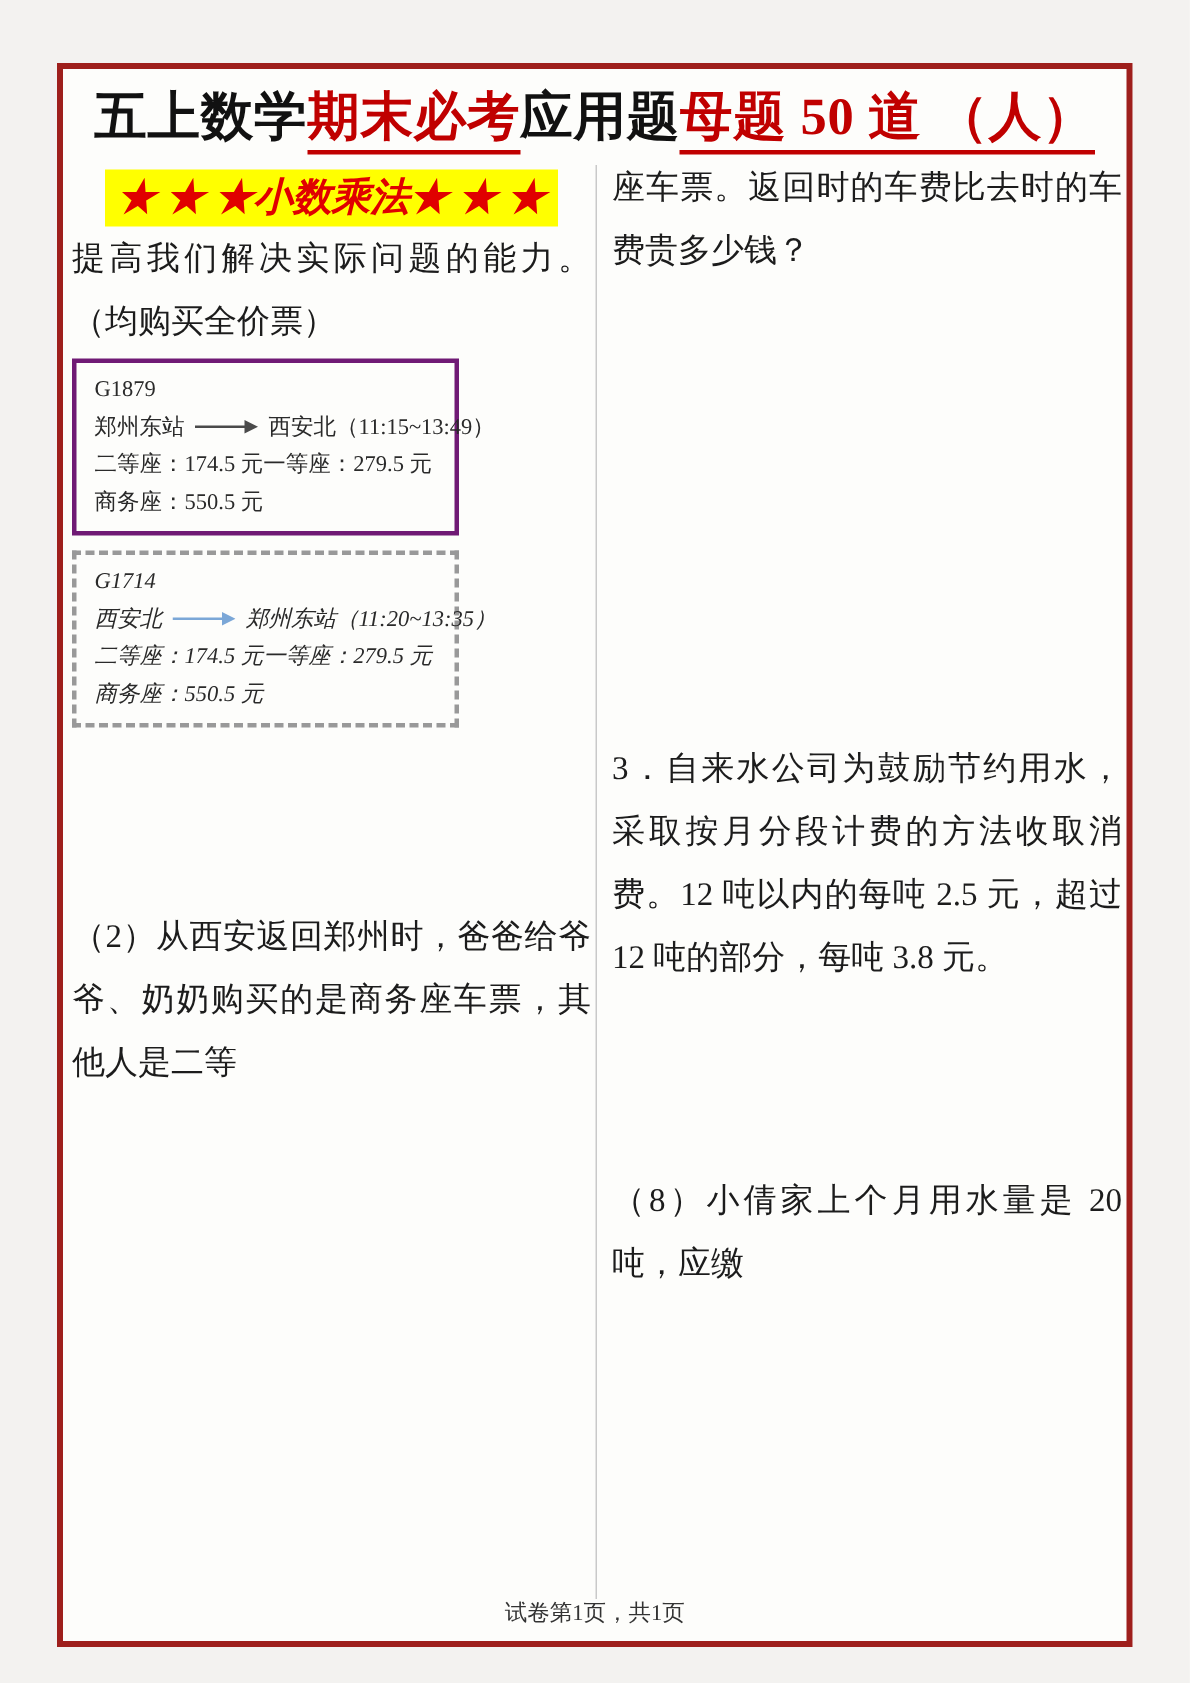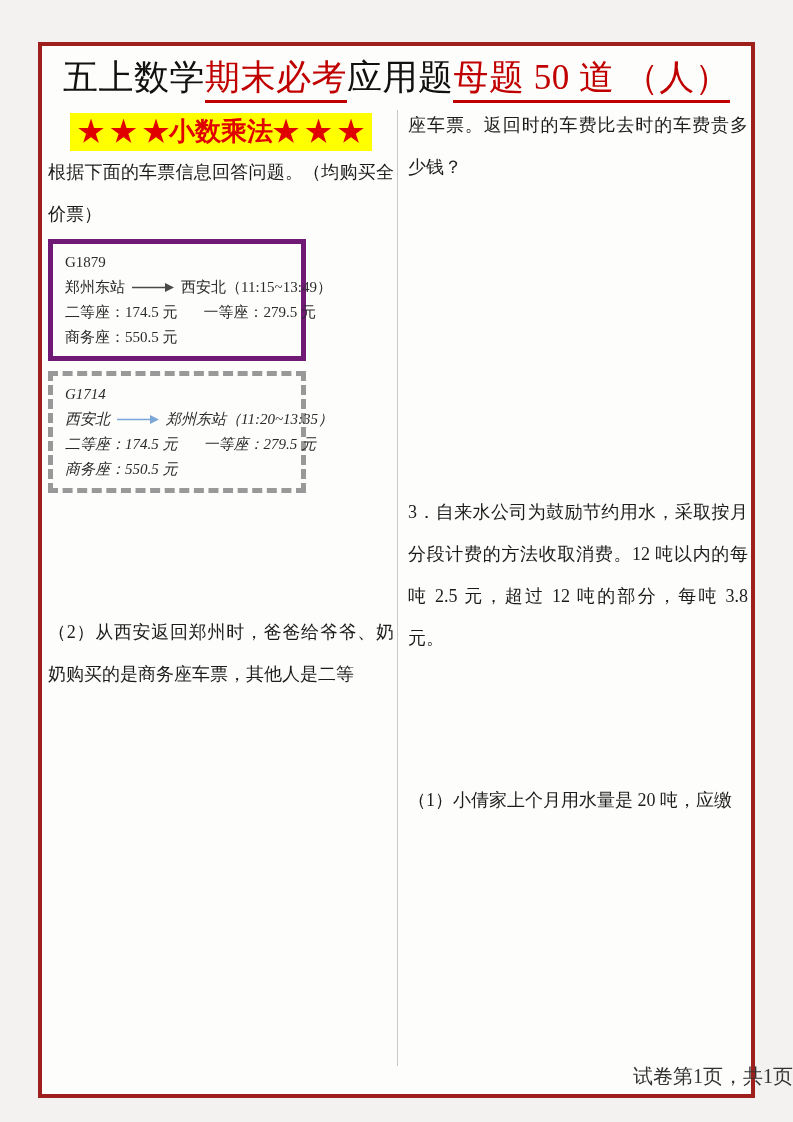--- a/index.html
+++ b/index.html
@@ -20,21 +20,21 @@
     width: 717px; height: 1056px;
     box-sizing: border-box;
     border: 4px solid #9e1f1c;
     background: #fdfdfb;
   }
   .doc-title {
     position: absolute;
     top: 8px; left: 0; right: 0;
     text-align: center;
     font-size: 35px;
-    font-weight: normal;
+    font-weight: bold;
     color: #111;
     white-space: nowrap;
     letter-spacing: 0.5px;
   }
   .doc-title .red-underline {
     color: #c00000;
     border-bottom: 3px solid #c00000;
     padding-bottom: 3px;
   }
   .col-divider {
@@ -56,52 +56,53 @@
   .section-header {
     width: max-content;
     margin: 0 auto;
     background: #ffff00;
     color: #e00000;
     font-weight: bold;
     font-size: 26px;
     line-height: 34px;
     padding: 2px 8px;
     white-space: nowrap;
+    font-style: italic;
   }
   .para {
-    font-size: 18px;
+    font-size: 22px;
     line-height: 42px;
     text-align: justify;
     color: #1c1c1c;
     margin: 0;
   }
   .para.mt8  { margin-top: 8px; }
   .ticket {
     box-sizing: border-box;
     width: 258px;
-    border: 5px solid #701a75;
+    border: 3px solid #701a75;
     background: #fdfdfb;
     padding: 6px 12px;
     font-size: 15px;
     line-height: 25px;
     color: #2a2a2a;
   }
   .ticket.dashed { border-style: dashed; border-color: #999; }
   .ticket .t-row { white-space: nowrap; }
-  .ticket .seats { display: flex; gap: 26px; }
+  .ticket .seats { display: flex; }
   .arrow-icon { vertical-align: middle; margin: 0 7px 3px 7px; }
   .arrow-dark { color: #4a4a4a; }
   .arrow-blue { color: #7ba7d7; }
   .spacer { width: 100%; }
   .footer {
     position: absolute;
     left: 0; right: 0;
     top: 1064px;
-    text-align: right;
-    font-size: 20px;
+    text-align: center;
+    font-size: 15px;
     line-height: 24px;
     color: #333;
   }
 </style>
 </head>
 <body>
 
 <div class="page">
   <div class="frame">
 
@@ -110,21 +111,21 @@
     </div>
 
     <div class="col-divider"></div>
 
     <div class="col-left">
 
       <div class="section-header">
         <span>★ ★ ★</span><span>小数乘法</span><span>★ ★ ★</span>
       </div>
 
-      <p class="para">根据下面的车票信息回答问题。（均购买全价票）</p>
+      <p class="para">提高我们解决实际问题的能力。（均购买全价票）</p>
 
       <div class="ticket" style="margin-top:4px;">
         <div class="t-row">G1879</div>
         <div class="t-row">
           <span>郑州东站</span><svg class="arrow-icon arrow-dark" width="42" height="11" viewBox="0 0 42 11">
               <line x1="0" y1="5.5" x2="34" y2="5.5" stroke="currentColor" stroke-width="1.6"></line>
               <polygon points="33,1 42,5.5 33,10" fill="currentColor"></polygon>
             </svg><span>西安北</span><span>（11:15~13:49）</span>
         </div>
         <div class="t-row seats">
@@ -152,19 +153,19 @@
       <div class="spacer" style="height:118px;"></div>
       <p class="para">（2）从西安返回郑州时，爸爸给爷爷、奶奶购买的是商务座车票，其他人是二等</p>
     </div>
 
     <div class="col-right">
       <p class="para">座车票。返回时的车费比去时的车费贵多少钱？</p>
       <div class="spacer" style="height:145px;"></div>
       <div class="spacer" style="height:158px;"></div>
       <p class="para">3．自来水公司为鼓励节约用水，采取按月分段计费的方法收取消费。12 吨以内的每吨 2.5 元，超过 12 吨的部分，每吨 3.8 元。</p>
       <div class="spacer" style="height:120px;"></div>
-      <p class="para">（1）小倩家上个月用水量是 20 吨，应缴</p>
+      <p class="para">（8）小倩家上个月用水量是 20 吨，应缴</p>
     </div>
 
   </div>
 
   <div class="footer">试卷第1页，共1页</div>
 </div>
 
 </body></html>

